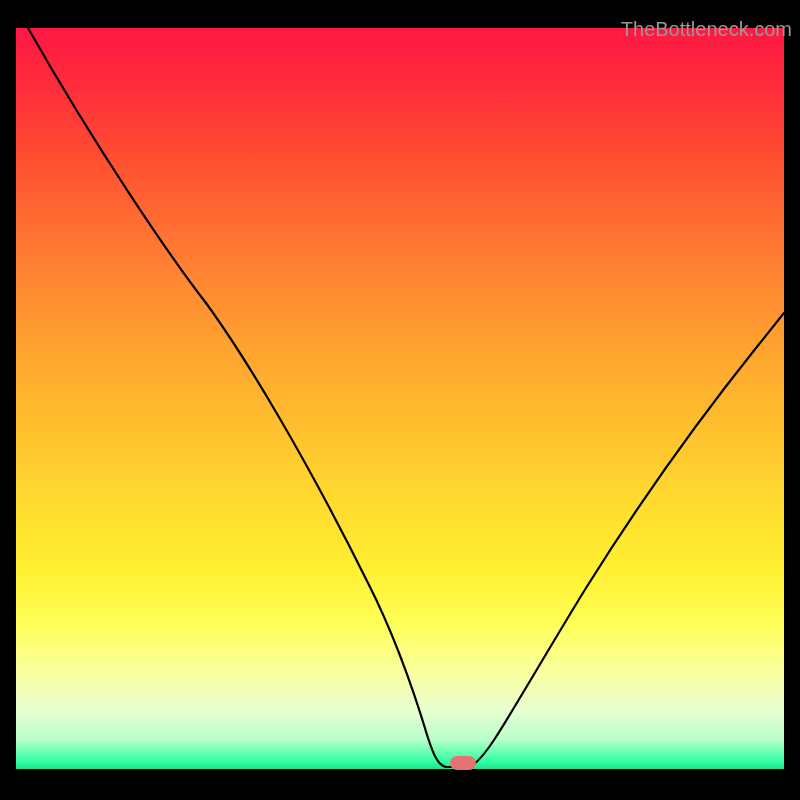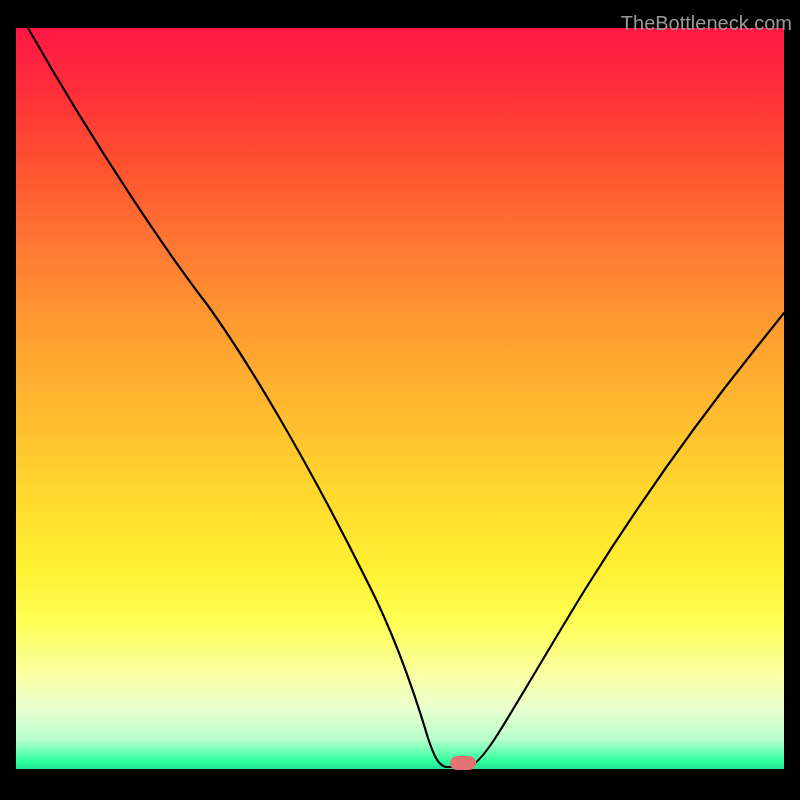--- a/index.html
+++ b/index.html
@@ -6,21 +6,21 @@
   body {
     width: 800px;
     height: 800px;
     background: #000;
     position: relative;
     font-family: Arial, sans-serif;
     overflow: hidden;
   }
   .watermark {
     position: absolute;
-    top: 12px;
+    top: 18px;
     right: 8px;
     color: #999;
     font-size: 20px;
     font-weight: 500;
     z-index: 10;
   }
   .plot-area {
     position: absolute;
     left: 16px;
     top: 28px;

